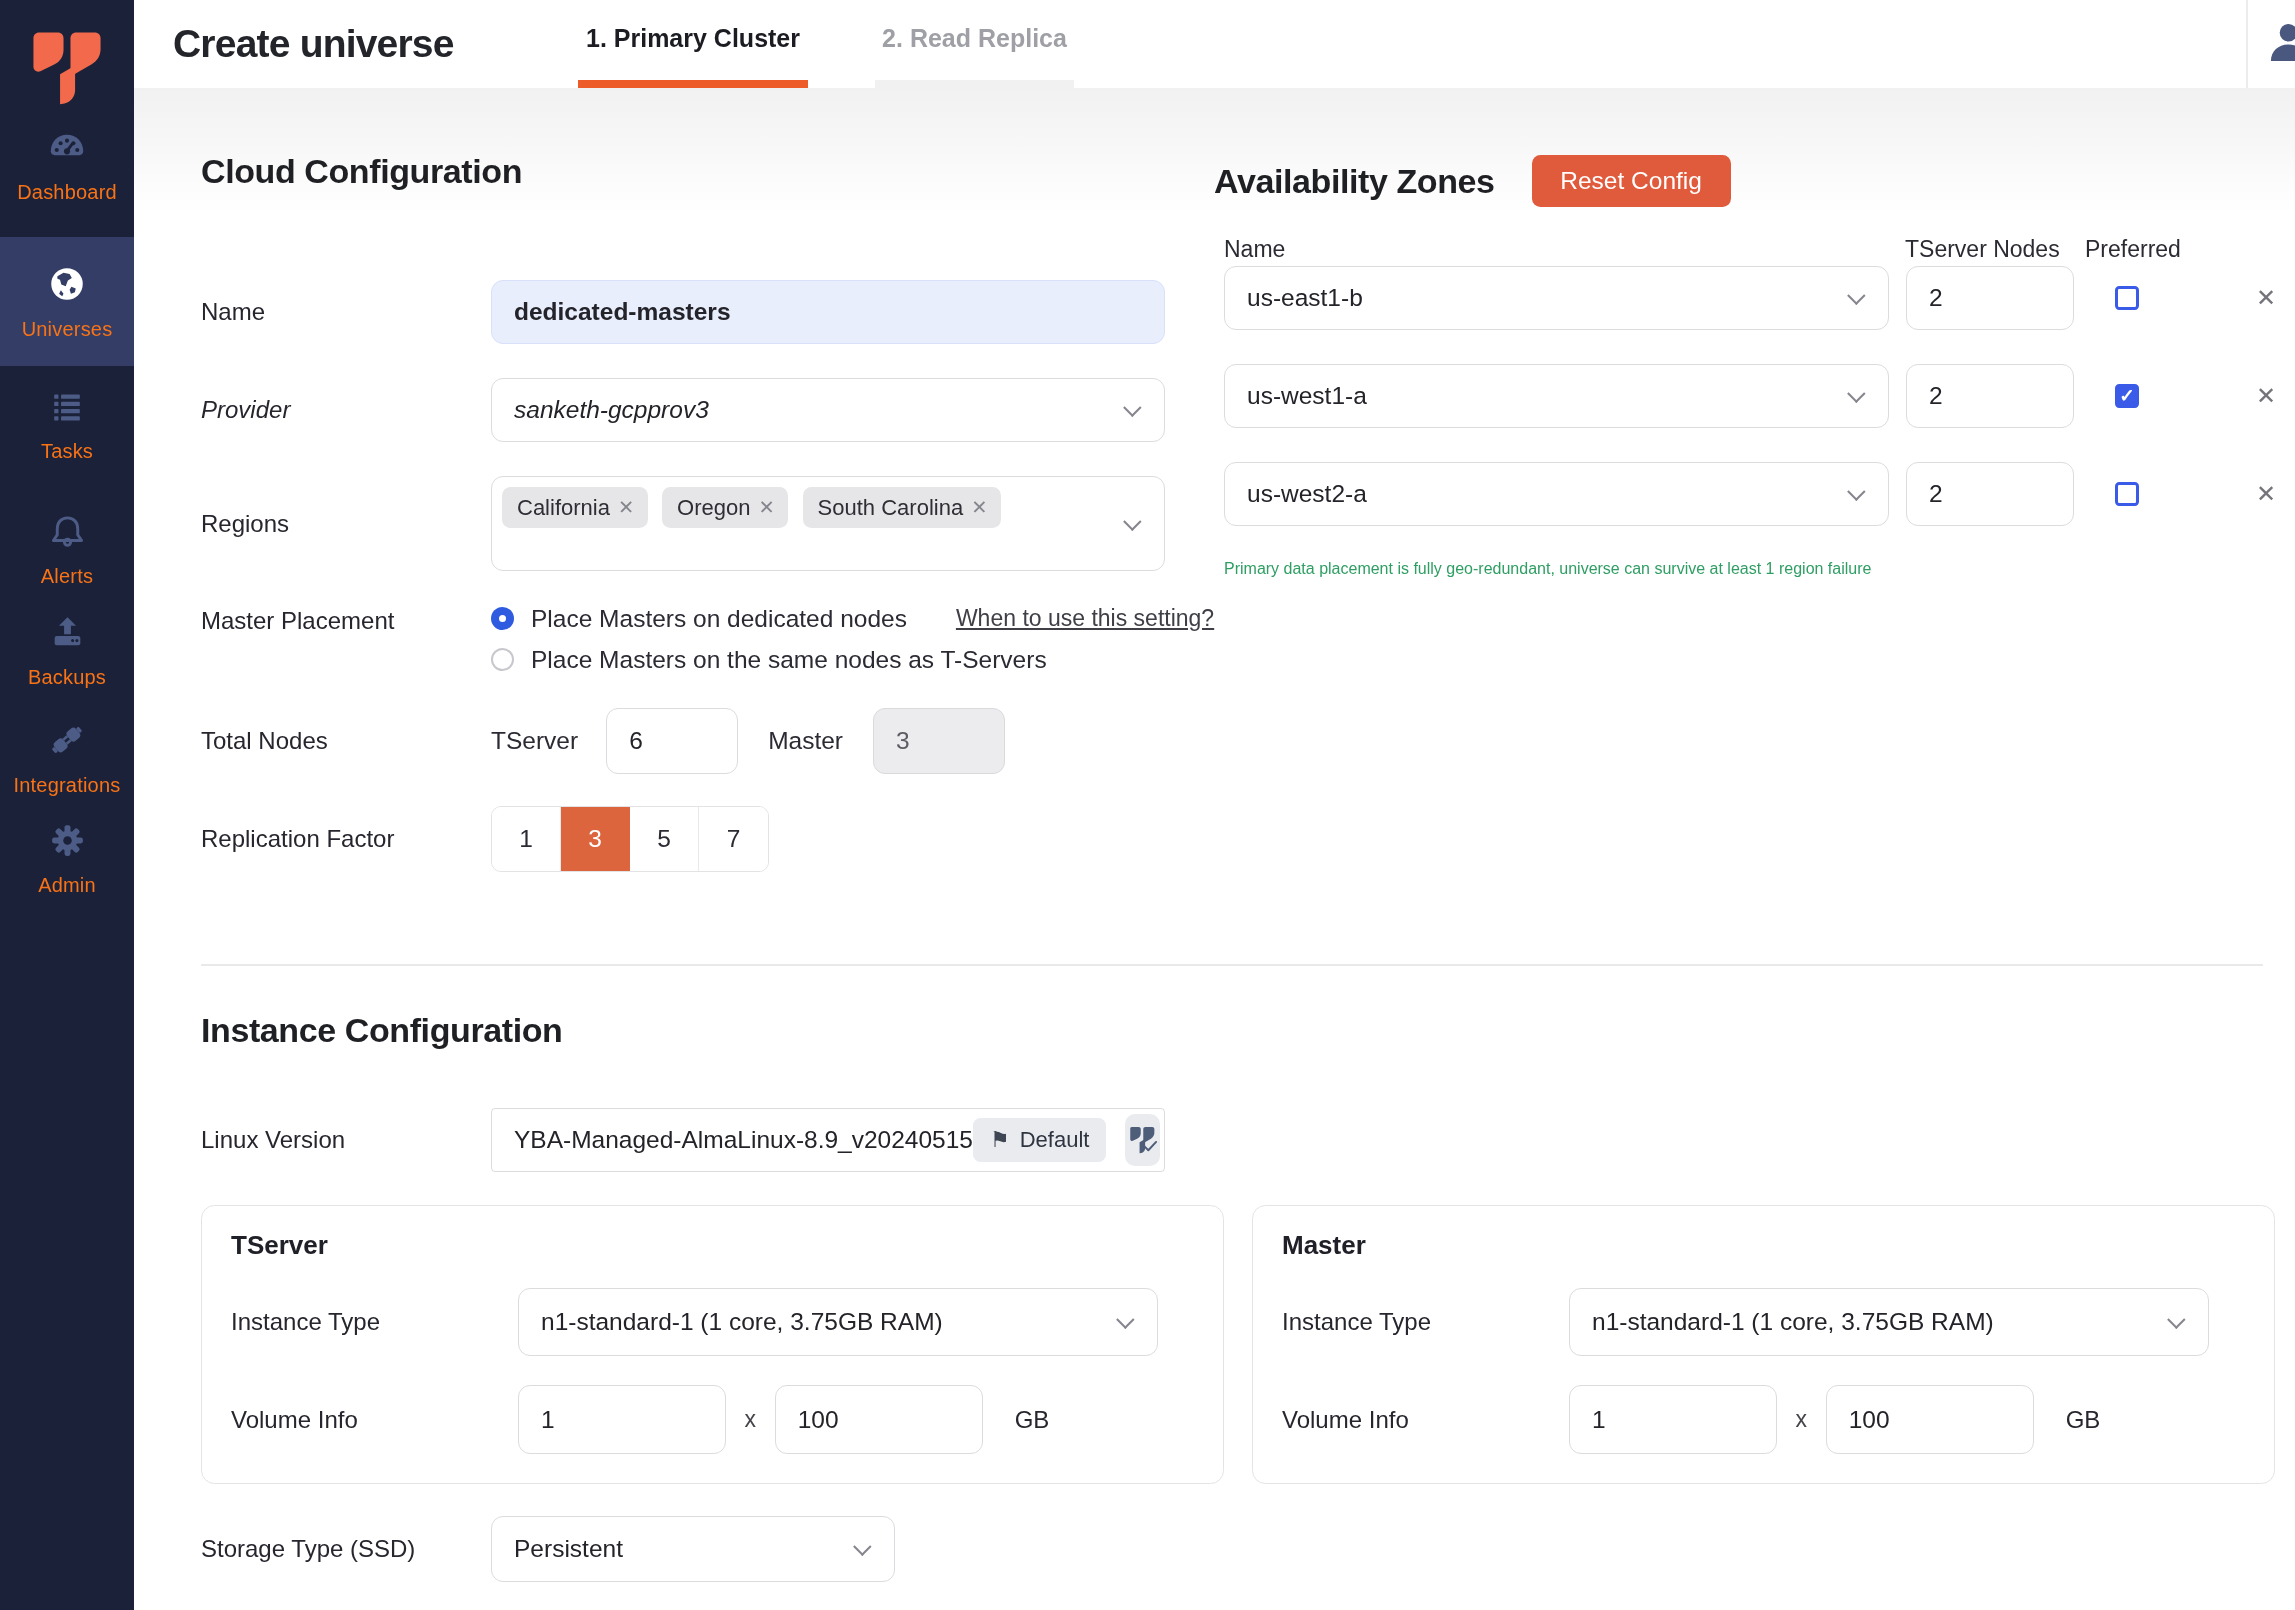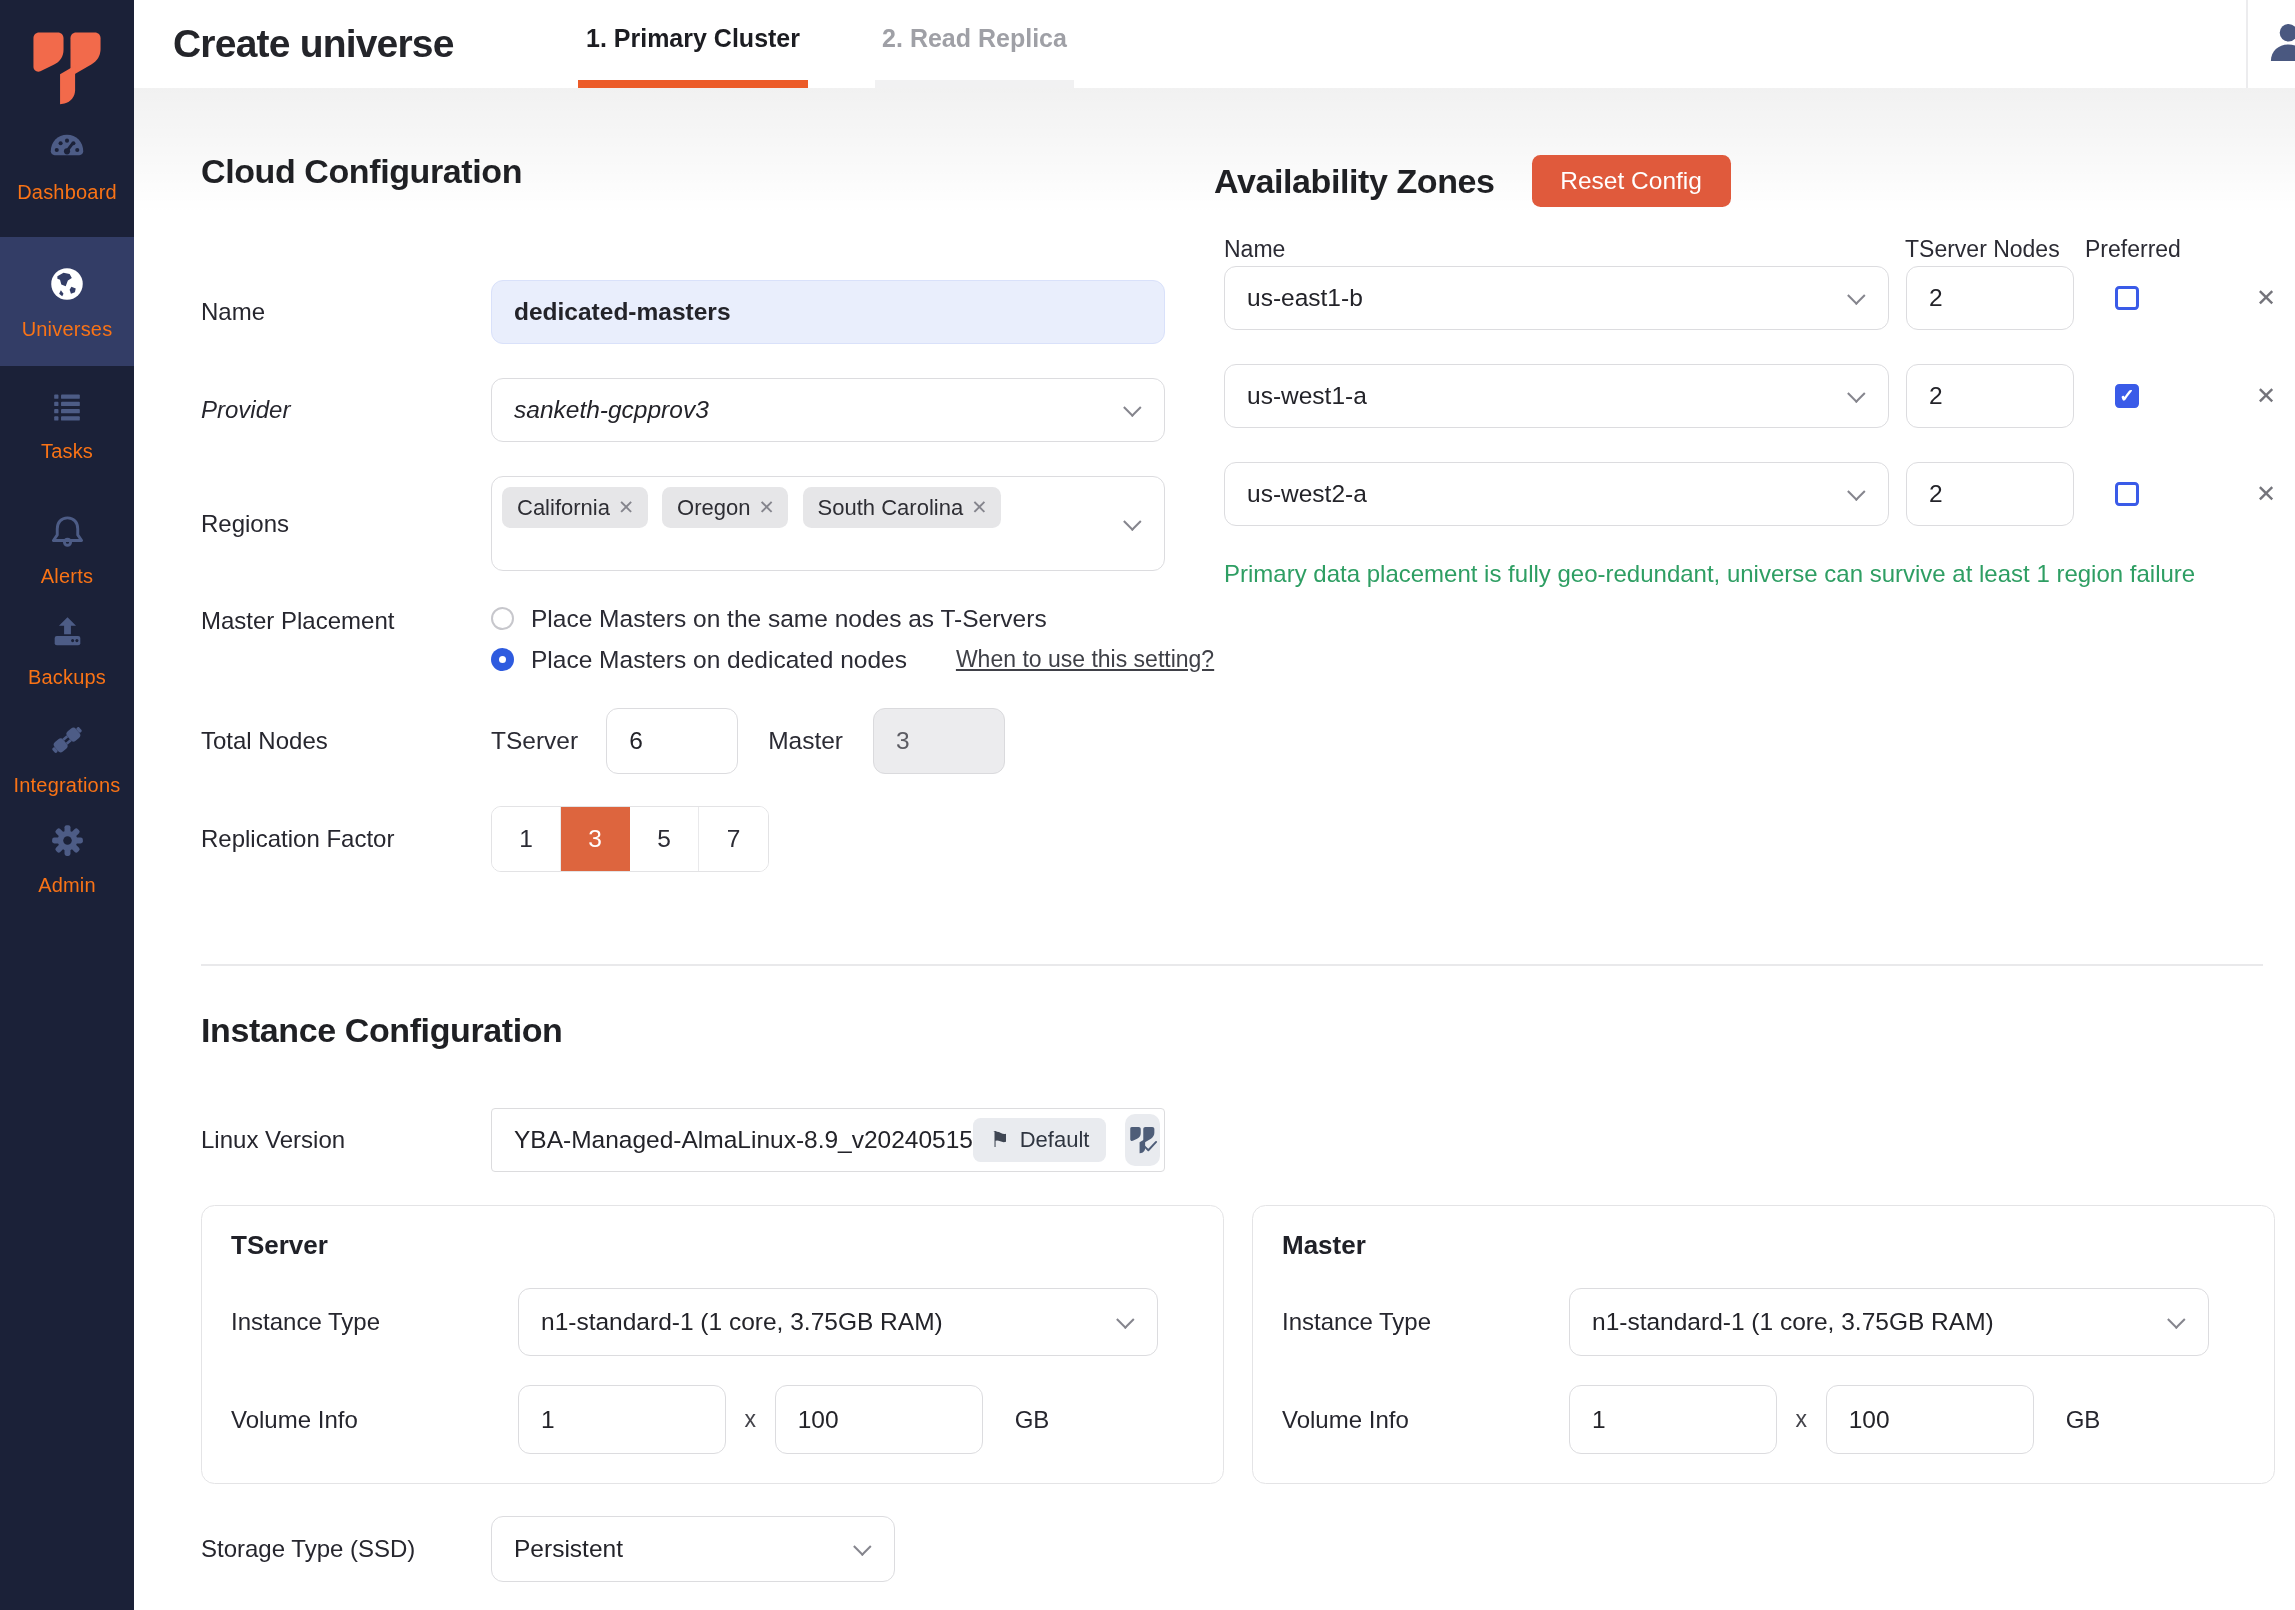--- a/index.html
+++ b/index.html
@@ -164,21 +164,21 @@
   .az-select { width:665px; height:64px; }
   .az-nodes { width:168px; height:64px; margin-left:17px; }
   .cb {
     width:24px; height:24px; margin-left:41px; border:3px solid #3a5be8; border-radius:4.2px;
     background:#fff; cursor:pointer; flex:0 0 auto;
   }
   .cb.checked { background:#3a5be8; display:flex; align-items:center; justify-content:center; }
   .cb.checked::after { content:"✓"; color:#fff; font-size:18.6px; font-weight:700; line-height:1; }
   .az-x { margin-left:117px; font-size:24px; color:#74747b; cursor:pointer; }
   .az-x::after { content:"✕"; }
-  .az-msg { margin-left:10px; margin-top:28px; font-size:24px; color:#2e9e63; white-space:nowrap; }
+  .az-msg { margin-left:10px; margin-top:28px; font-size:16px; color:#2e9e63; white-space:nowrap; }
 </style>
 </head>
 <body>
 
 <div class="sidebar">
   <div class="logo">
     <svg width="78" height="81" viewBox="0 0 66 70">
       <path fill="#f26a4b" d="M9 3h16c3 0 5 2 5 5v10c0 6-3 10.5-8.5 13L10 36.5c-2.8 1.3-6-0.7-6-3.8V8c0-3 2-5 5-5z"></path>
       <path fill="#f26a4b" d="M41 3h16c3 0 5 2 5 5v9c0 6-2.8 10.5-8 13.6L36 41V8c0-3 2-5 5-5z"></path>
       <path fill="#f26a4b" d="M27 39l13-7.5V53c0 5.5-3.8 10.2-9.2 11.4L27 65z"></path>
@@ -336,27 +336,27 @@
         </span>
       </span>
       <span class="chev"></span>
     </div>
   </div>
 
   <div class="form-row row-placement">
     <div class="lbl" style="padding-top:8.5px;">Master Placement</div>
     <div class="radio-group">
       <div class="radio-line">
-        <span class="radio"></span>
-        <span class="radio-text">Place Masters on the same nodes as T-Servers</span>
-      </div>
-      <div class="radio-line">
         <span class="radio selected"></span>
         <span class="radio-text">Place Masters on dedicated nodes</span>
         <a class="placement-link">When to use this setting?</a>
+      </div>
+      <div class="radio-line">
+        <span class="radio"></span>
+        <span class="radio-text">Place Masters on the same nodes as T-Servers</span>
       </div>
     </div>
   </div>
 
   <div class="form-row row-total">
     <div class="lbl">Total Nodes</div>
     <span class="inline-lbl" style="margin-right:28px;">TServer</span>
     <input class="input tn-input" value="6" style="">
     <span class="inline-lbl" style="margin:0 30px;">Master</span>
     <input class="input tn-input disabled" disabled="" value="3" style="">

